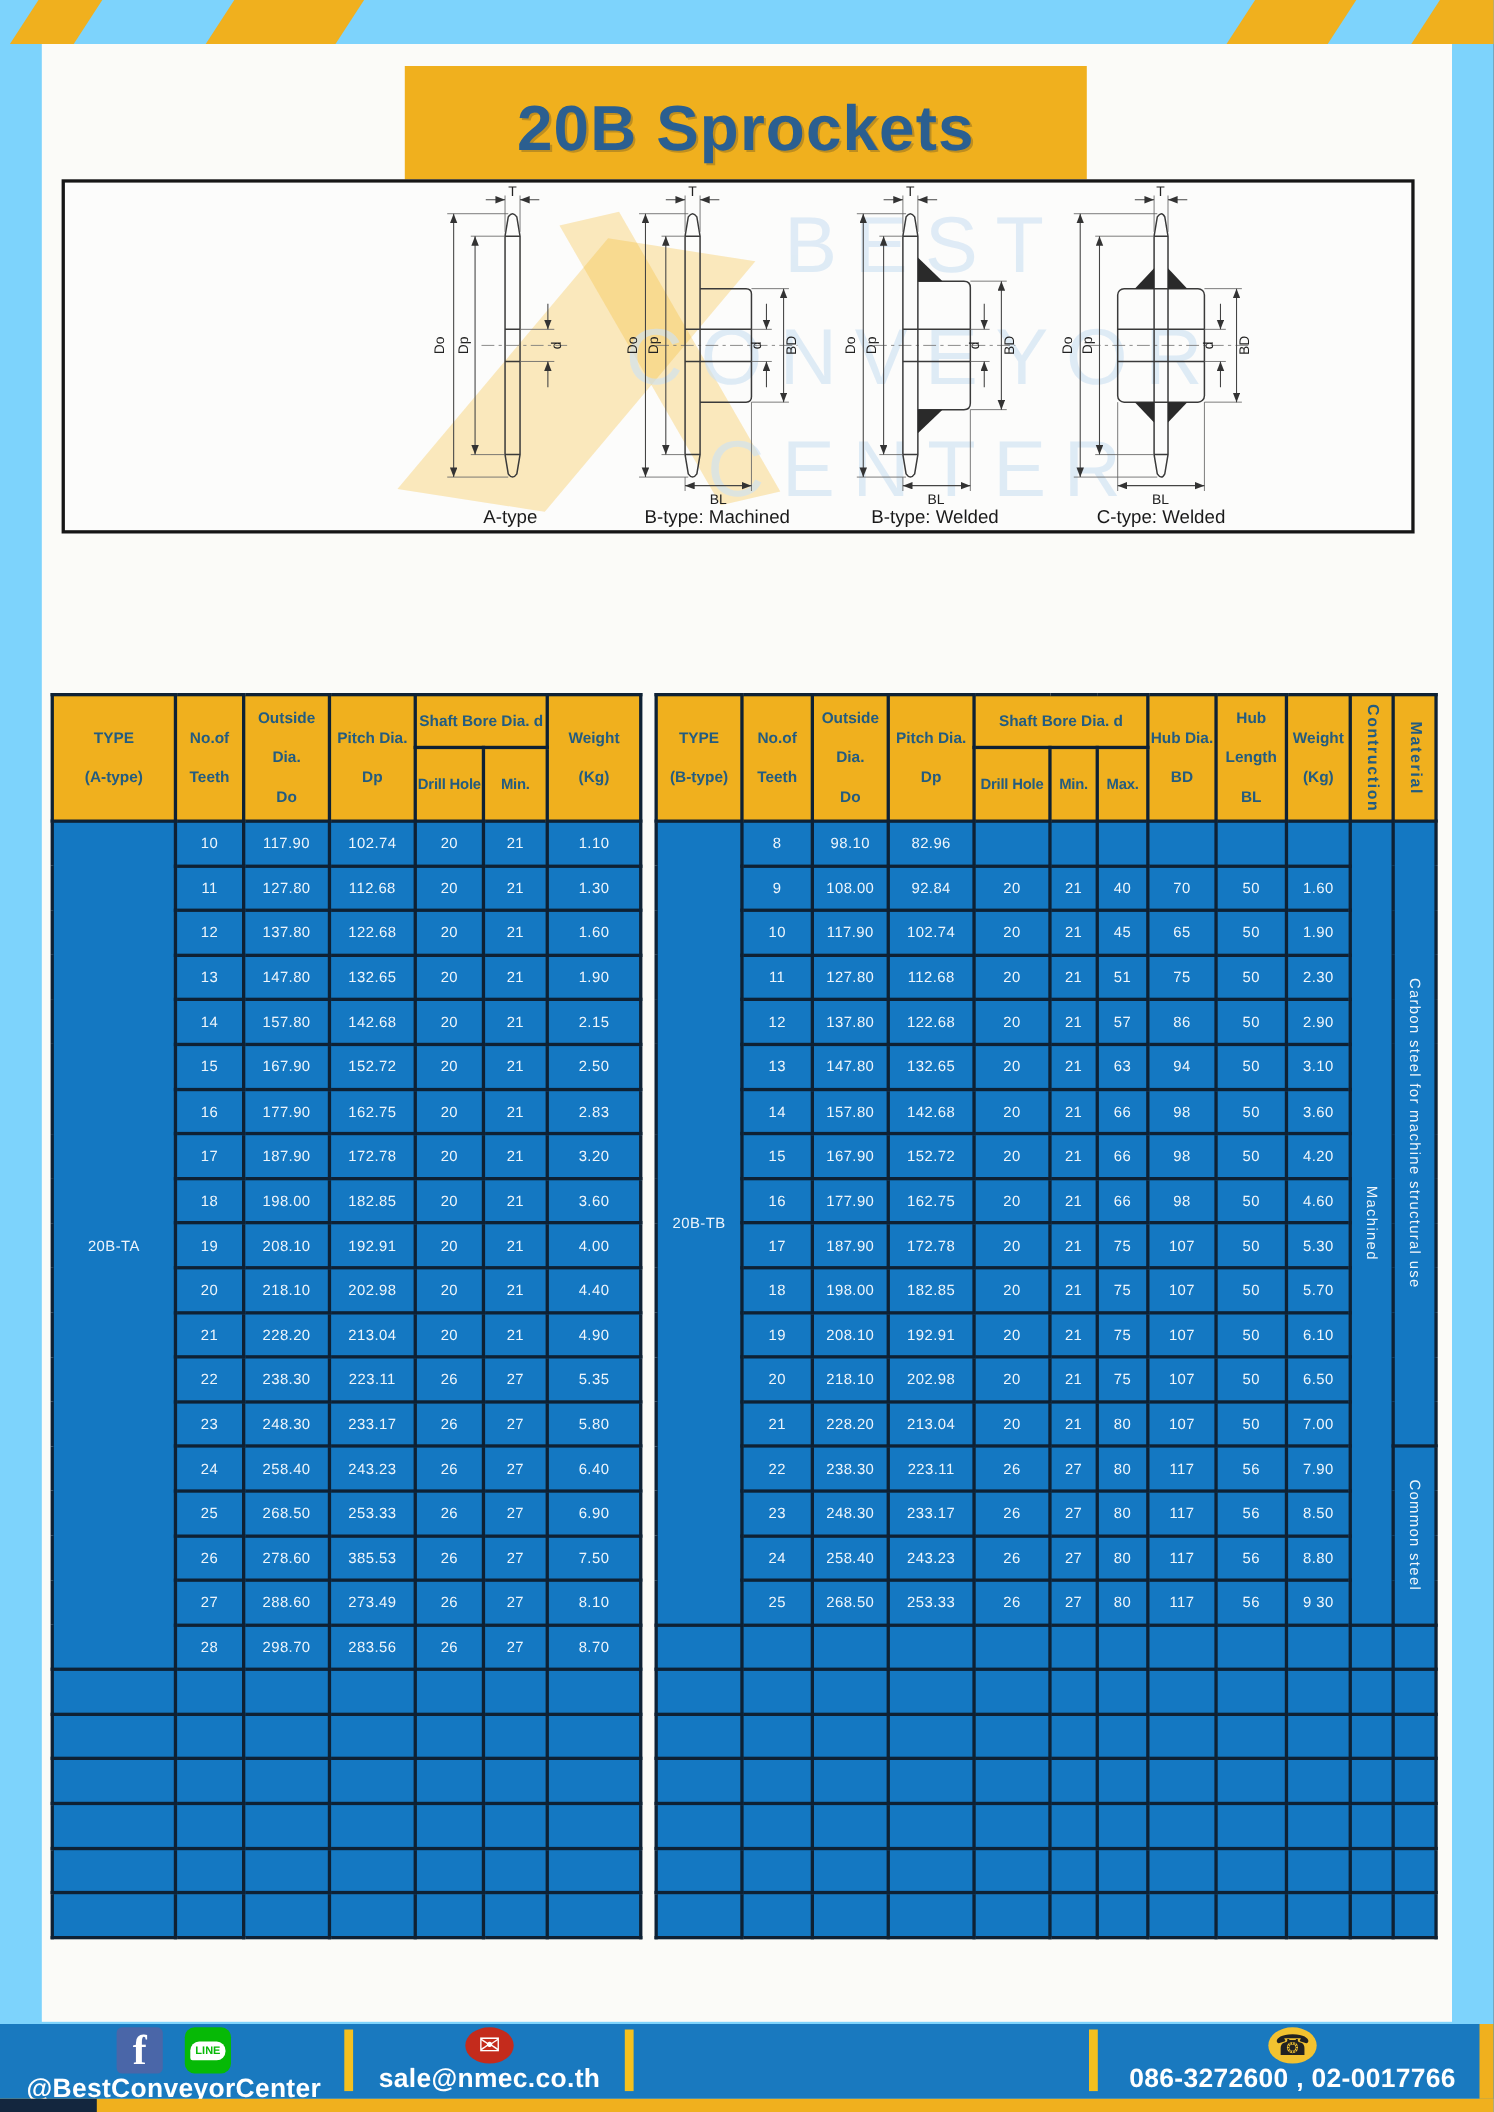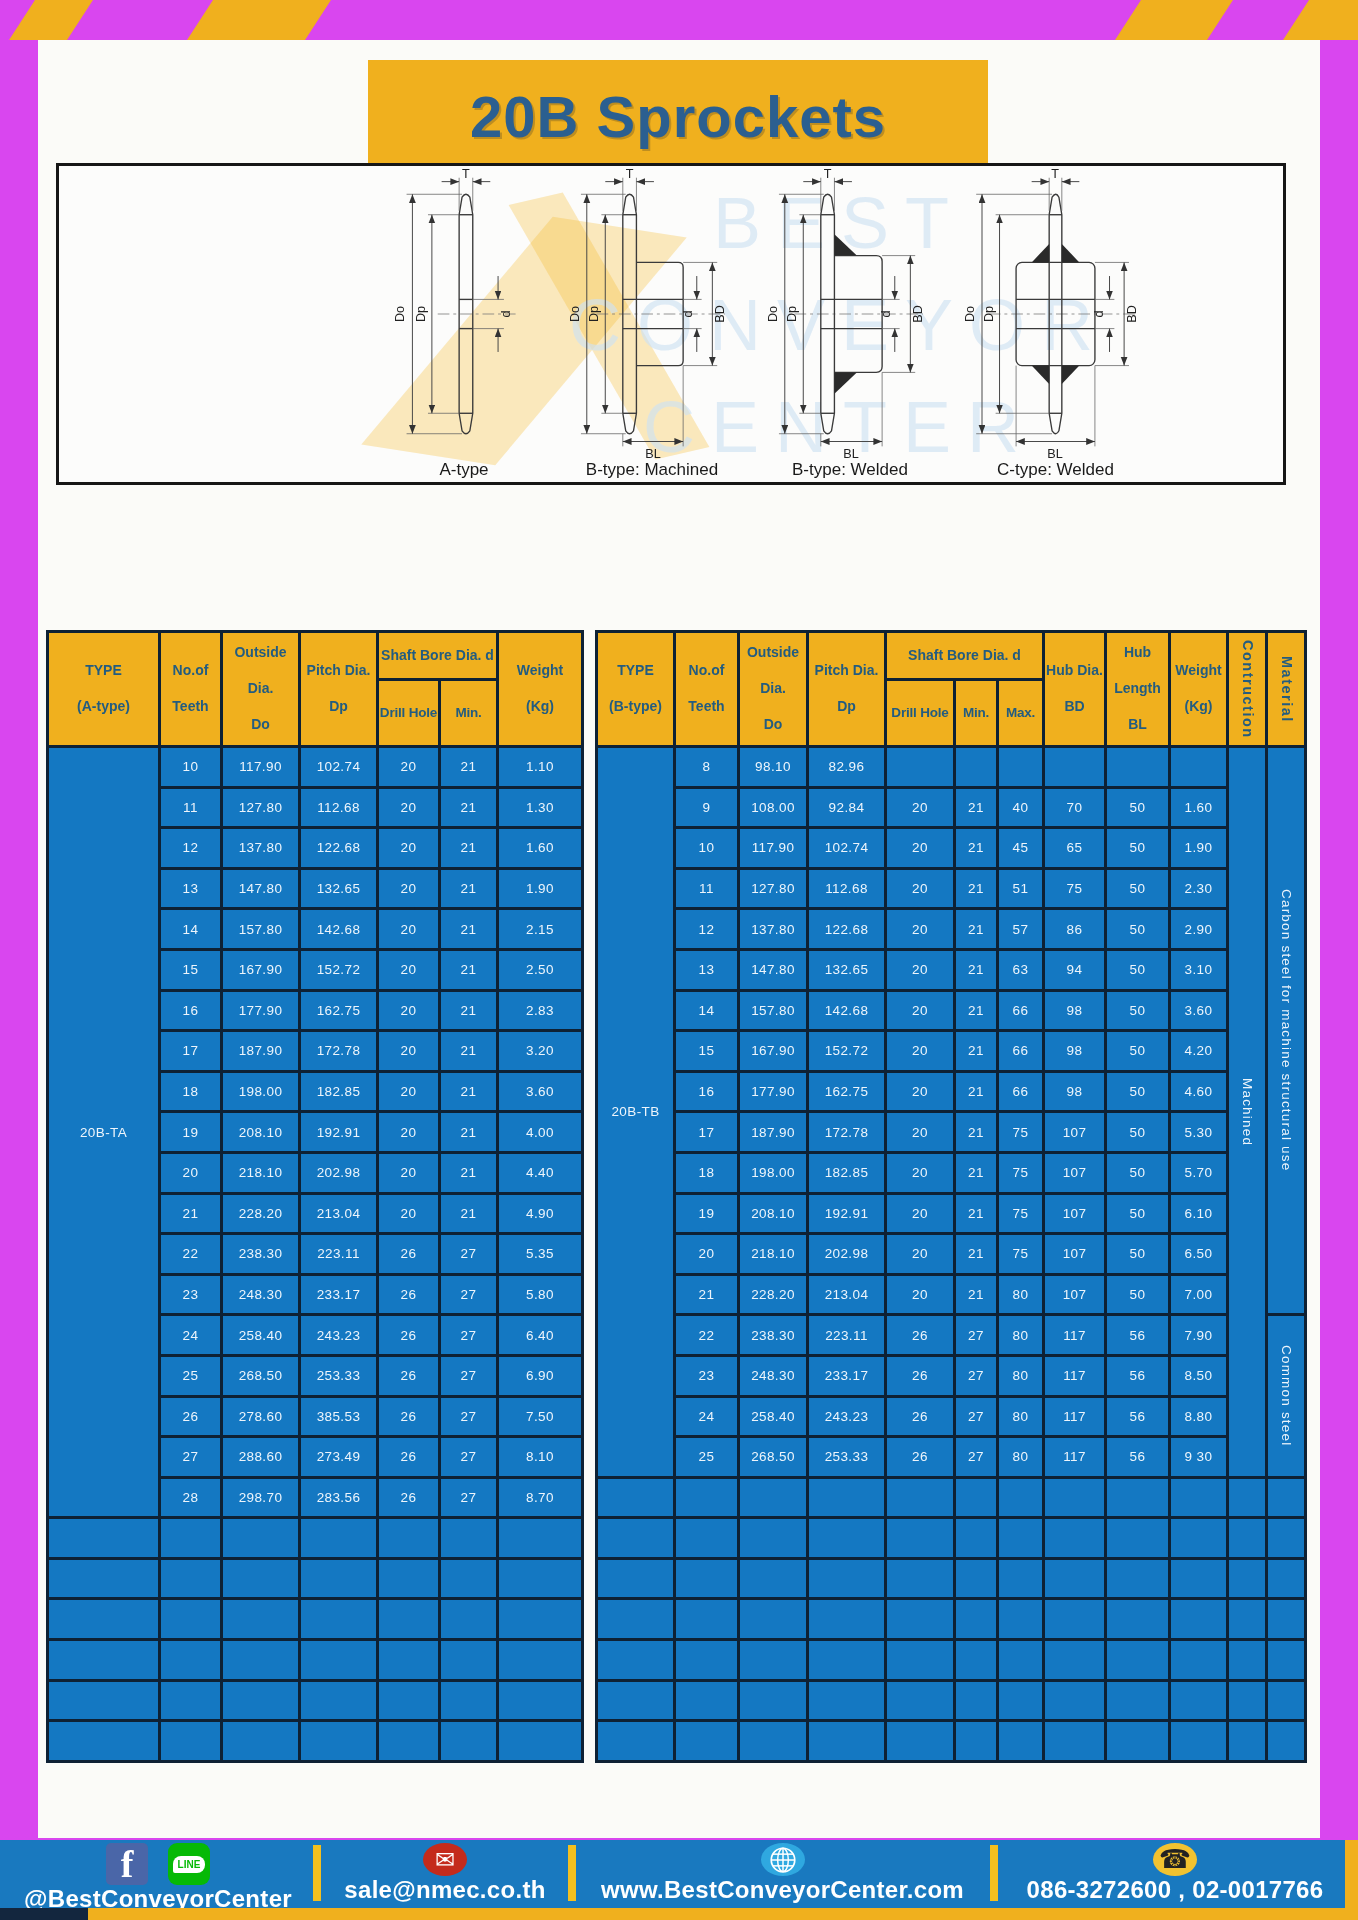--- a/index.html
+++ b/index.html
@@ -1,17 +1,17 @@
 <!DOCTYPE html>
 <html><head>
 <meta charset="utf-8">
 <style>
   html,body{margin:0;padding:0;background:#555;}
   *{box-sizing:border-box;font-family:"Liberation Sans",sans-serif;}
-  .canvas{position:relative;width:1358px;height:1920px;background:#d946ef;overflow:hidden;margin:0 auto;}
+  .canvas{position:relative;width:1358px;height:1920px;background:#7dd3fc;overflow:hidden;margin:0 auto;}
   .top-band{position:absolute;top:0;left:0;right:0;height:40px;overflow:hidden;}
   .tstripe{position:absolute;top:-8px;height:56px;background:#F0B01E;transform:skewX(-33deg);}
   .page{position:absolute;left:38px;right:38px;top:40px;bottom:82px;background:#FBFBF8;}
   .title-box{position:absolute;left:330px;top:20px;width:620px;height:112px;background:#F0B01E;
              display:flex;align-items:center;justify-content:center;}
   .title-box h1{margin:0;font-size:58px;font-weight:bold;color:#2B5F90;letter-spacing:1px;
                 text-shadow:2px 2px 0 rgba(40,40,40,.25);}
   .diagram-box{position:absolute;left:18px;top:123px;width:1230px;height:322px;background:#FCFCFB;
                border:3px solid #161616;overflow:hidden;}
   .watermark{position:absolute;left:340px;top:6px;width:880px;text-align:center;z-index:0;
@@ -850,33 +850,20 @@
         </div>
       </div>
       <div class="ftext">@BestConveyorCenter</div>
     </div>
     <div class="fdiv" style="left:313px;"></div>
     <div class="fsec" style="left:330px;width:230px;">
       <div class="mail">✉</div>
       <div class="ftext">sale@nmec.co.th</div>
     </div>
     <div class="fdiv" style="left:568px;"></div>
-    <div class="fsec" style="left:585px;width:395px;">
-      <div class="globe">
-        <svg viewBox="0 0 30 30" width="32" height="32">
-          <circle cx="15" cy="15" r="11" fill="none" stroke="#fff" stroke-width="1.6"></circle>
-          <ellipse cx="15" cy="15" rx="5" ry="11" fill="none" stroke="#fff" stroke-width="1.4"></ellipse>
-          <line x1="4" y1="15" x2="26" y2="15" stroke="#fff" stroke-width="1.4"></line>
-          <line x1="5.5" y1="9.5" x2="24.5" y2="9.5" stroke="#fff" stroke-width="1.4"></line>
-          <line x1="5.5" y1="20.5" x2="24.5" y2="20.5" stroke="#fff" stroke-width="1.4"></line>
-          <line x1="15" y1="4" x2="15" y2="26" stroke="#fff" stroke-width="1.4"></line>
-        </svg>
-      </div>
-      <div class="ftext">www.BestConveyorCenter.com</div>
-    </div>
     <div class="fdiv" style="left:990px;"></div>
     <div class="fsec" style="left:1005px;width:340px;">
       <div class="phone">☎</div>
       <div class="ftext">086-3272600 , 02-0017766</div>
     </div>
   </div>
 
   <div class="bottom-strip"></div>
   <div class="corner-dark"></div>
   <div class="corner-yellow"></div>

